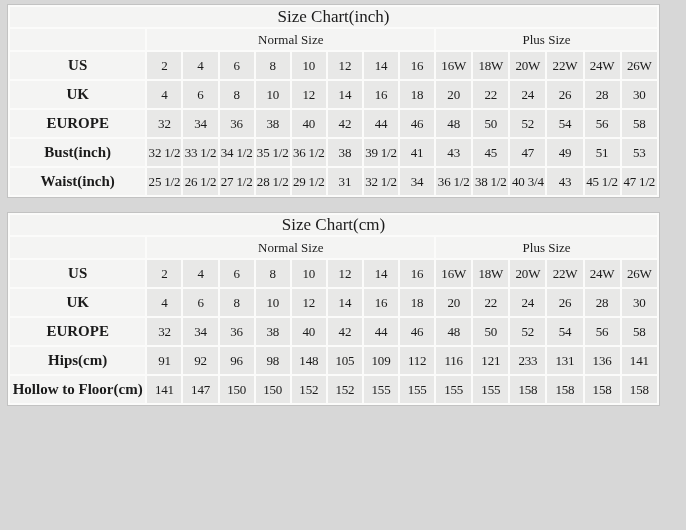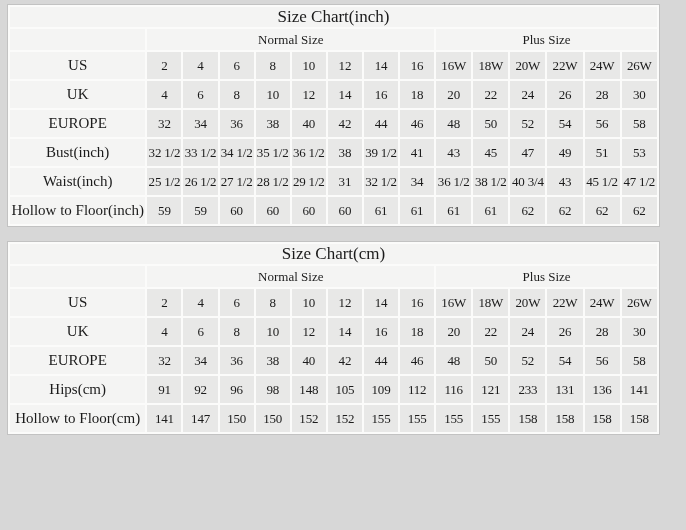--- a/index.html
+++ b/index.html
@@ -51,20 +51,21 @@
   .group-cell{
     background:var(--header-bg);
     font-size:13px;
     height:21px;
   }
   .label-cell{
     background:var(--header-bg);
     font-size:15px;
     height:27px;
     white-space:nowrap;
+    font-weight:bold;
   }
   .data-cell{
     background:var(--cell-bg);
     font-size:13px;
     white-space:nowrap;
     letter-spacing:-0.2px;
   }
 </style>
 </head>
 <body>
@@ -175,37 +176,20 @@
           <td class="data-cell">31</td>
           <td class="data-cell">32 1/2</td>
           <td class="data-cell">34</td>
           <td class="data-cell">36 1/2</td>
           <td class="data-cell">38 1/2</td>
           <td class="data-cell">40 3/4</td>
           <td class="data-cell">43</td>
           <td class="data-cell">45 1/2</td>
           <td class="data-cell">47 1/2</td>
         </tr>
-        <tr>
-          <td class="label-cell">Hollow to Floor(inch)</td>
-          <td class="data-cell">59</td>
-          <td class="data-cell">59</td>
-          <td class="data-cell">60</td>
-          <td class="data-cell">60</td>
-          <td class="data-cell">60</td>
-          <td class="data-cell">60</td>
-          <td class="data-cell">61</td>
-          <td class="data-cell">61</td>
-          <td class="data-cell">61</td>
-          <td class="data-cell">61</td>
-          <td class="data-cell">62</td>
-          <td class="data-cell">62</td>
-          <td class="data-cell">62</td>
-          <td class="data-cell">62</td>
-        </tr>
       </tbody>
     </table>
   <table class="size-chart">
       <colgroup>
         <col class="col-label">
         <col class="col-normal">
         <col class="col-normal">
         <col class="col-normal">
         <col class="col-normal">
         <col class="col-normal">

